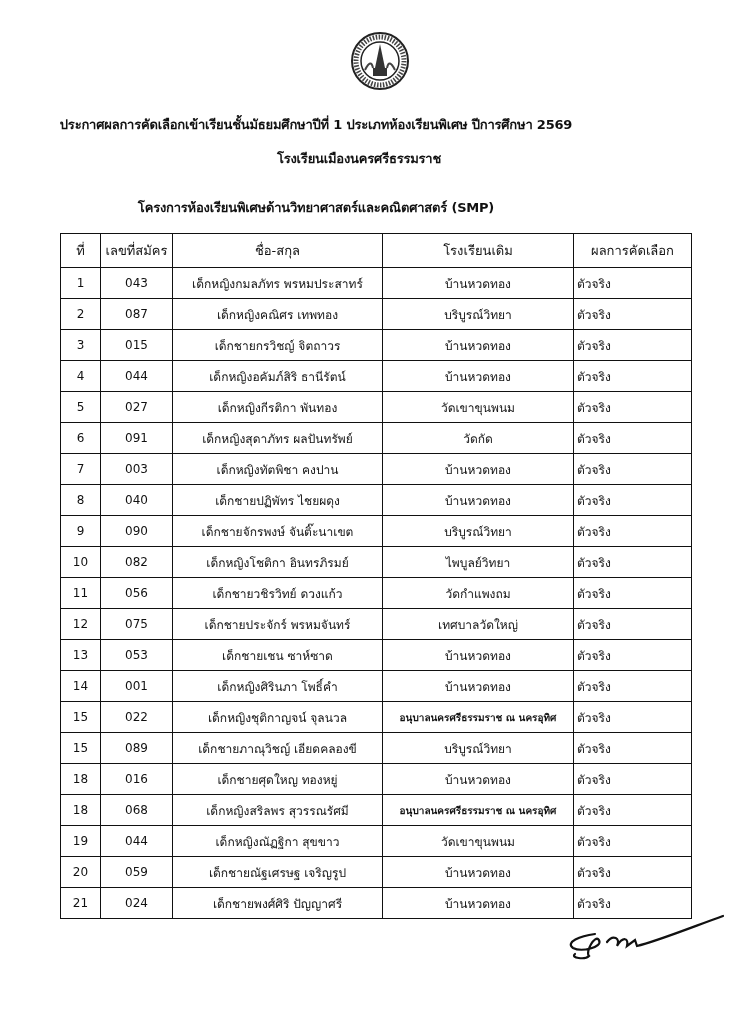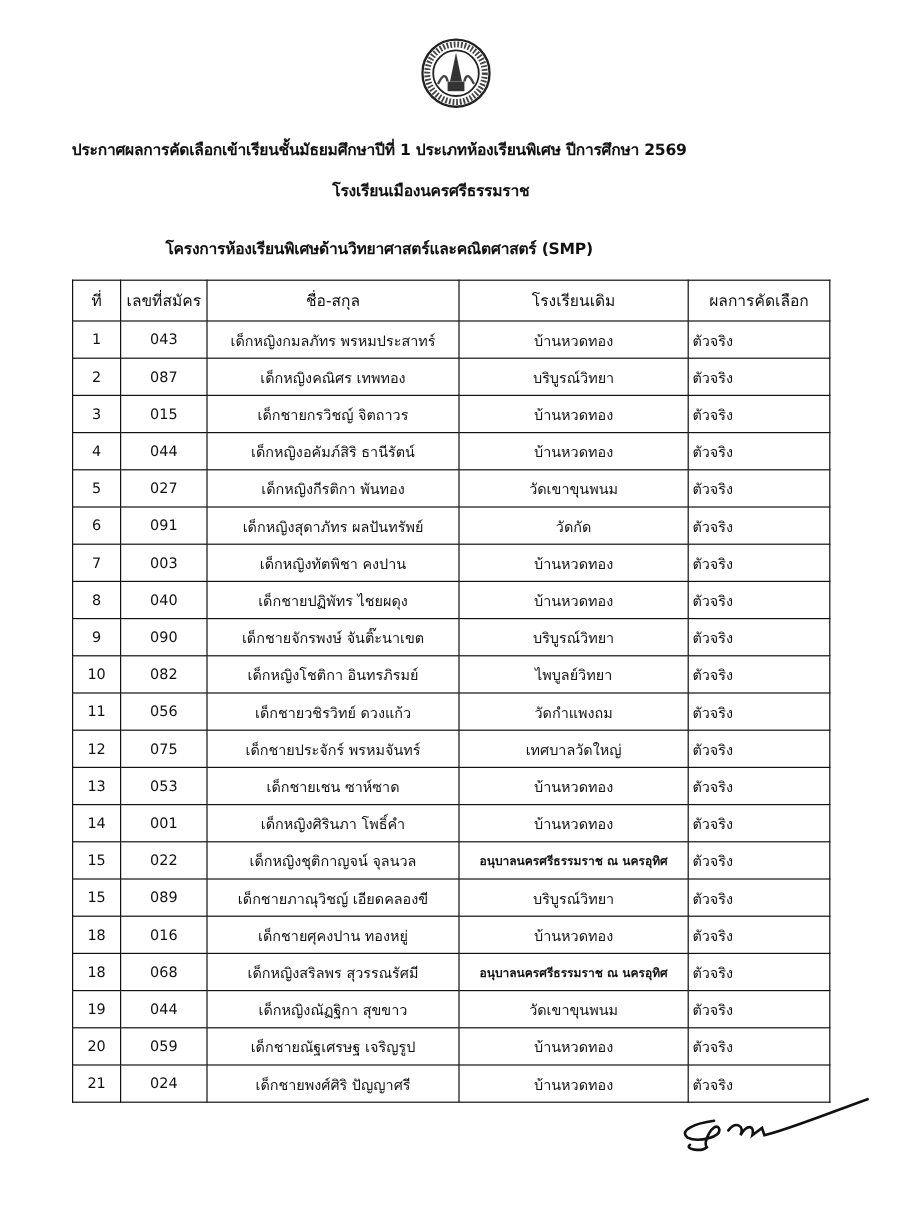--- a/index.html
+++ b/index.html
@@ -190,21 +190,21 @@
       <tr>
         <td class="c-no">15</td>
         <td class="c-app">089</td>
         <td class="c-name">เด็กชายภาณุวิชญ์ เอียดคลองขี</td>
         <td class="c-school">บริบูรณ์วิทยา</td>
         <td class="c-res">ตัวจริง</td>
       </tr>
       <tr>
         <td class="c-no">18</td>
         <td class="c-app">016</td>
-        <td class="c-name">เด็กชายศุคงปาน ทองหยู่</td>
+        <td class="c-name">เด็กชายศุดใหญ ทองหยู่</td>
         <td class="c-school">บ้านหวดทอง</td>
         <td class="c-res">ตัวจริง</td>
       </tr>
       <tr>
         <td class="c-no">18</td>
         <td class="c-app">068</td>
         <td class="c-name">เด็กหญิงสริลพร สุวรรณรัศมี</td>
         <td class="c-school small">อนุบาลนครศรีธรรมราช ณ นครอุทิศ</td>
         <td class="c-res">ตัวจริง</td>
       </tr>

